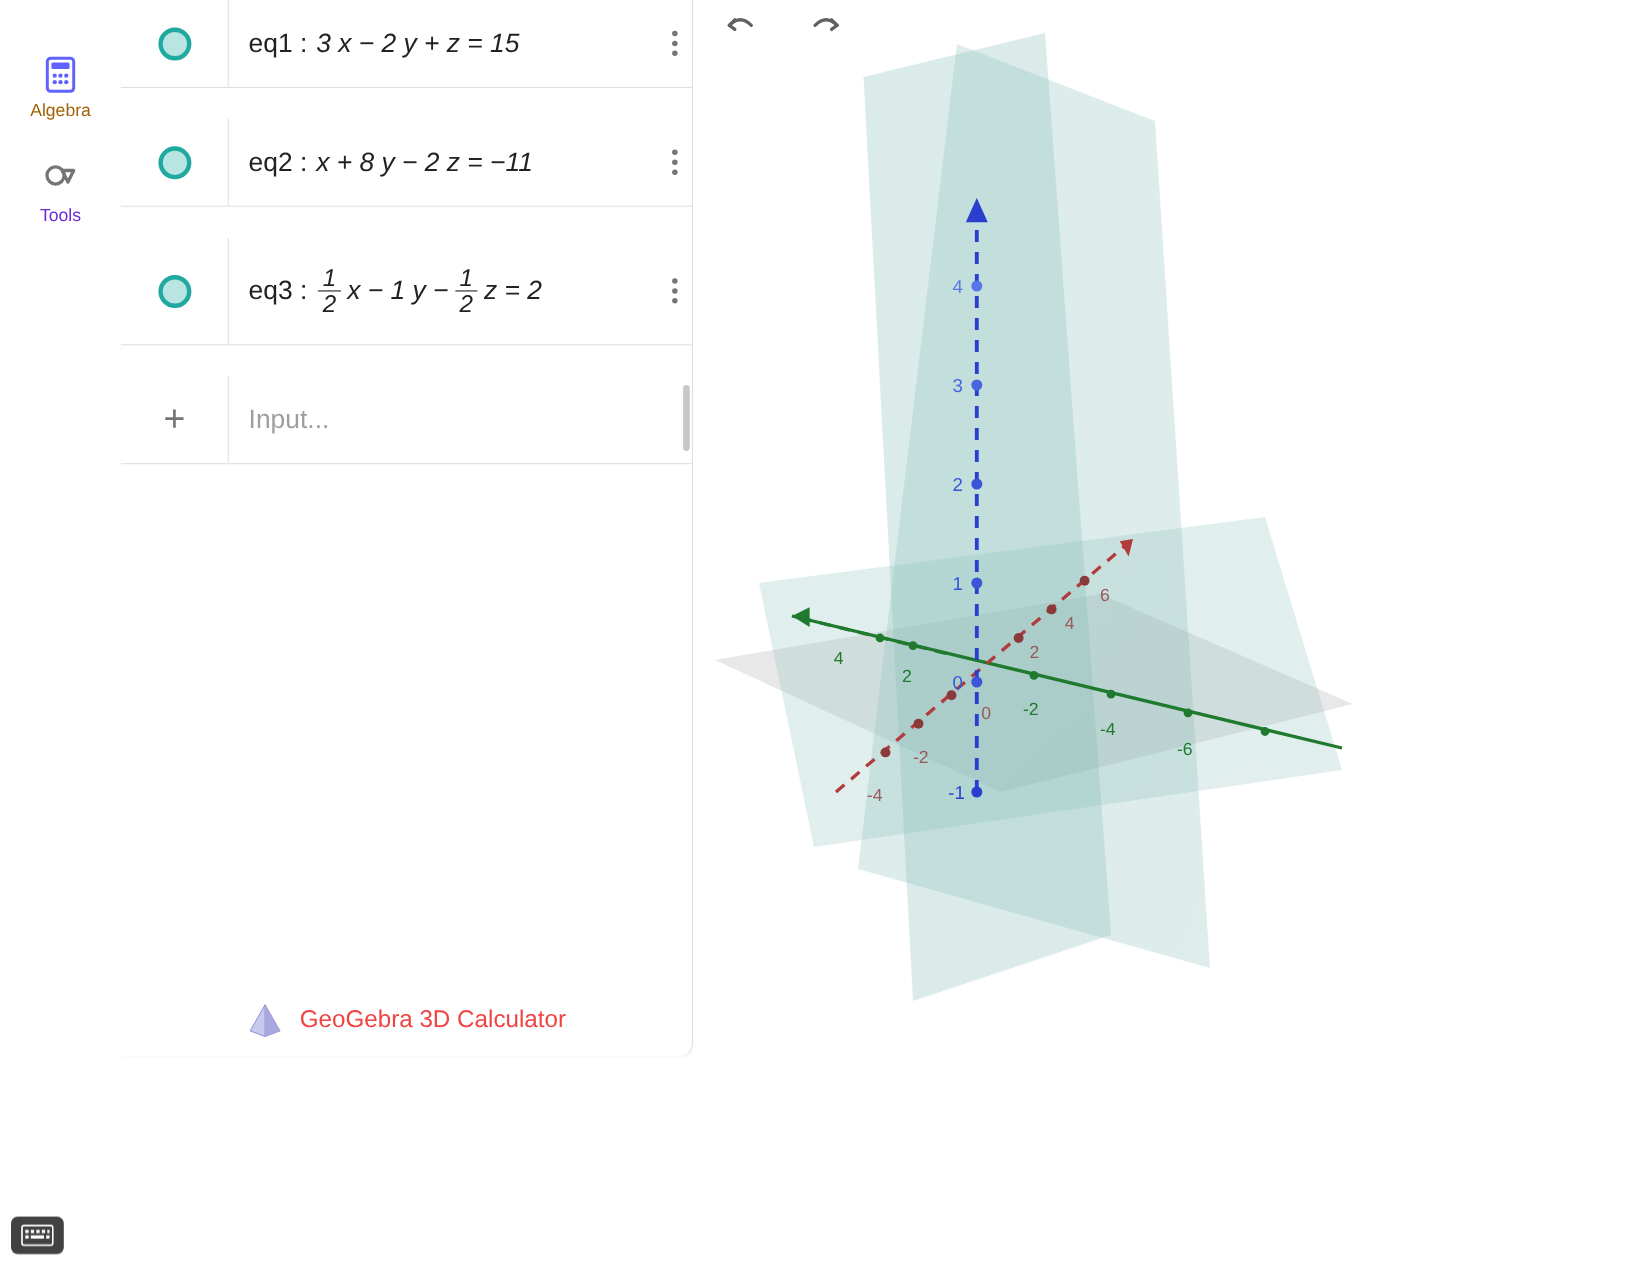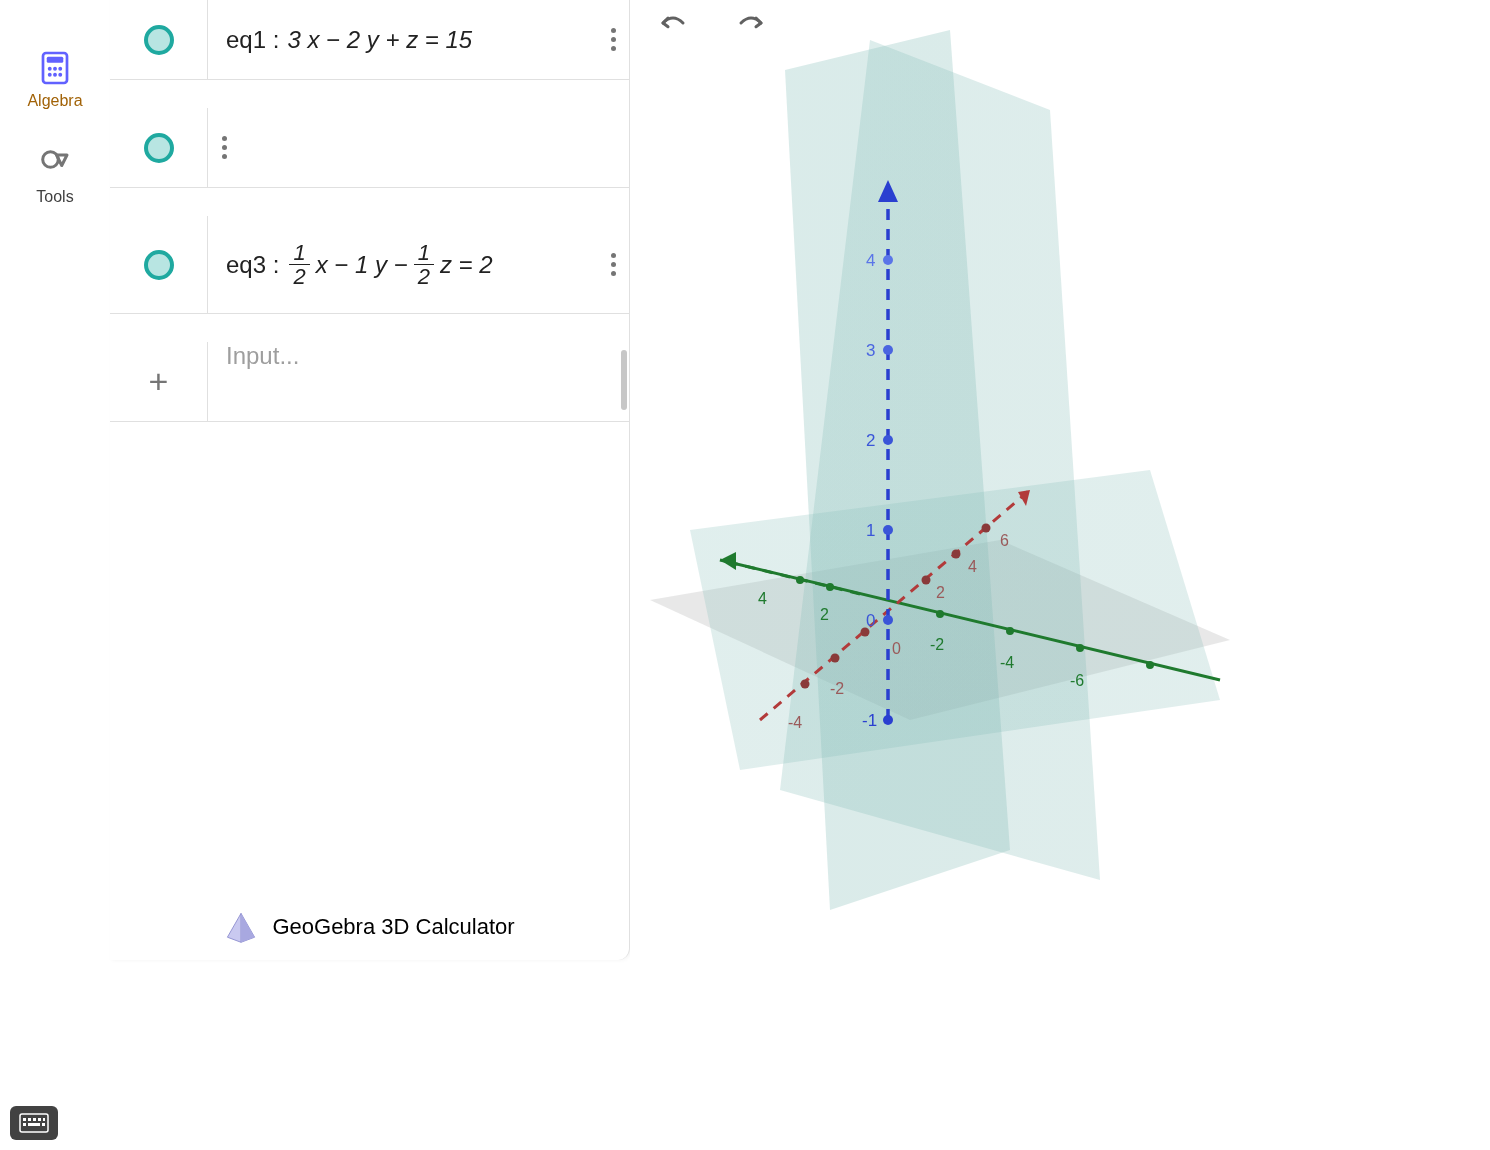--- a/index.html
+++ b/index.html
@@ -17,21 +17,21 @@
     align-items: center;
     padding-top: 50px;
     gap: 36px;
   }
   .nav-item {
     display: flex;
     flex-direction: column;
     align-items: center;
     gap: 6px;
     cursor: pointer;
-    color: #404040;
+    color: #6d28d9;
     font-size: 16px;
   }
   .nav-item.active { color: #a16207; }
   .nav-item svg { width: 36px; height: 36px; }
 
   
   .algebra-panel {
     width: 520px;
     background: #fff;
     border-right: 1px solid #e0e0e0;
@@ -104,21 +104,21 @@
   .input-marble-cell {
     width: 98px;
     display:flex; align-items:center; justify-content:center;
     border-right: 1px solid #e0e0e0;
     color:#757575;
   }
   .plus-icon { font-size: 34px; color:#757575; font-weight:300; }
   .input-content {
     flex:1;
     display:flex;
-    align-items:flex-start;
+    align-items:center;
     padding:0 18px;
     font-size:24px;
     color:#9e9e9e;
   }
 
   .scroll-indicator {
     position: absolute;
     right: 2px;
     top: 350px;
     width: 6px;
@@ -128,21 +128,21 @@
   }
 
   .footer-brand {
     position:absolute;
     bottom:16px;
     left:0; right:0;
     display:flex;
     align-items:center;
     justify-content:center;
     gap:14px;
-    color:#000000;
+    color:#ef4444;
     font-size:22px;
   }
   .brand-pyramid {
     width:34px; height:34px;
   }
 
   
   .view3d {
     flex: 1;
     position: relative;
@@ -218,20 +218,24 @@
             <span></span>
             <span></span>
             <span></span>
           </div>
       </div>
     </div>
 
     <div class="eq-row">
       <div class="eq-marble-cell">
         <div class="marble"></div>
+      </div>
+      <div class="eq-content">
+        <span class="label"><span>eq2</span> :</span>
+        <span class="math">x + 8 y − 2 z  =  −11</span>
       </div>
       <div class="eq-menu">
         <div class="dots">
             <span></span>
             <span></span>
             <span></span>
           </div>
       </div>
     </div>
 

